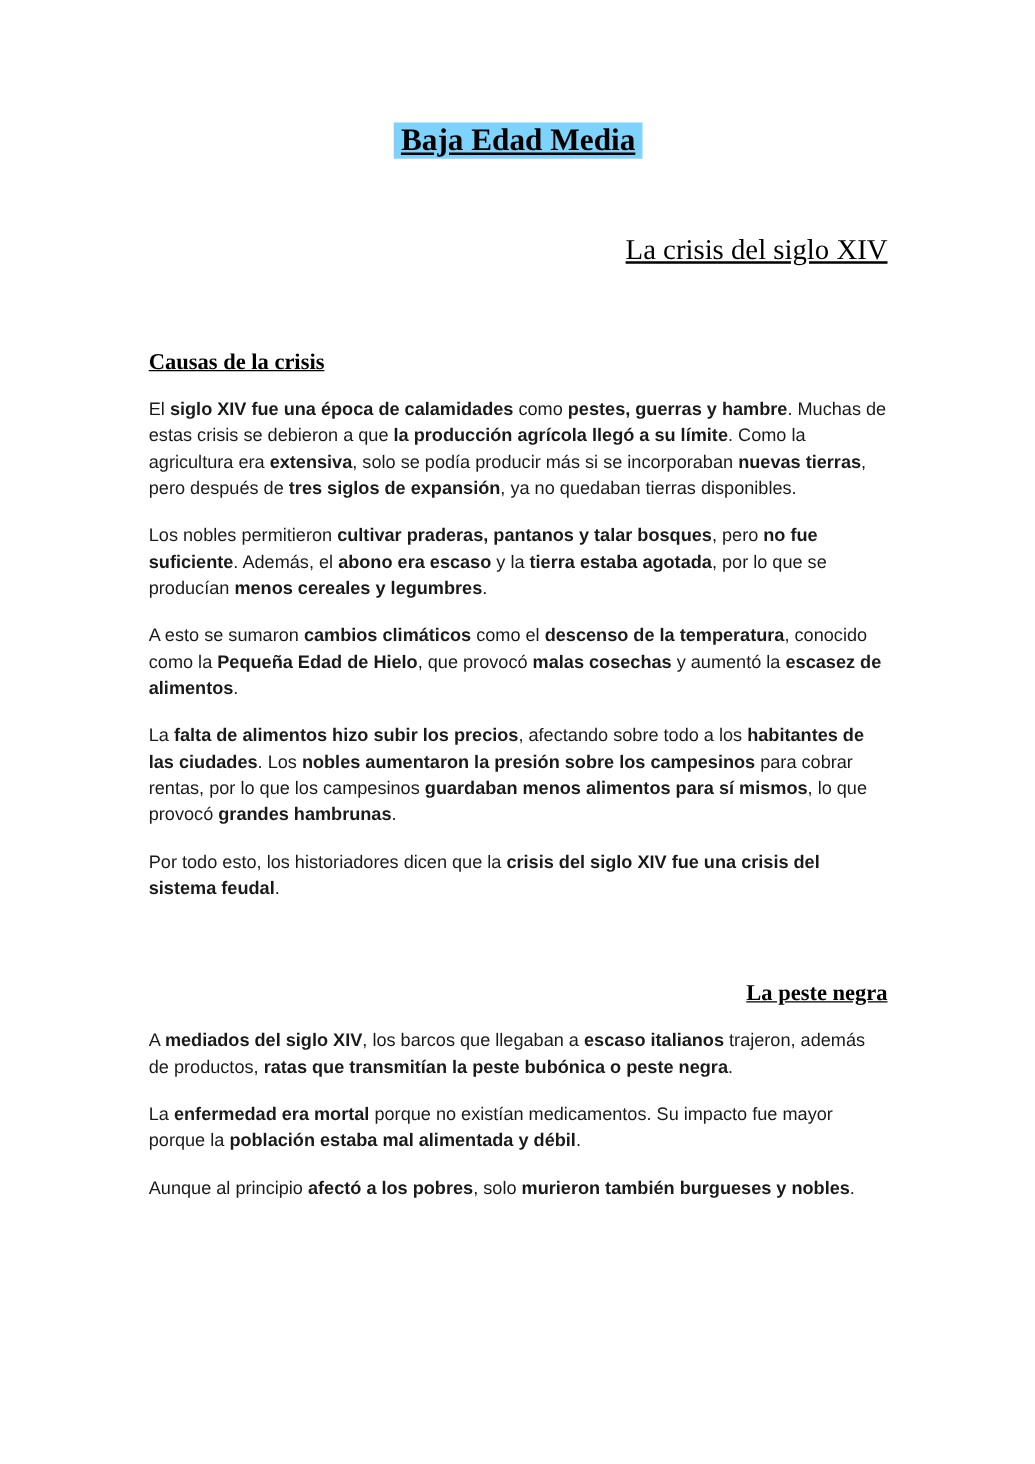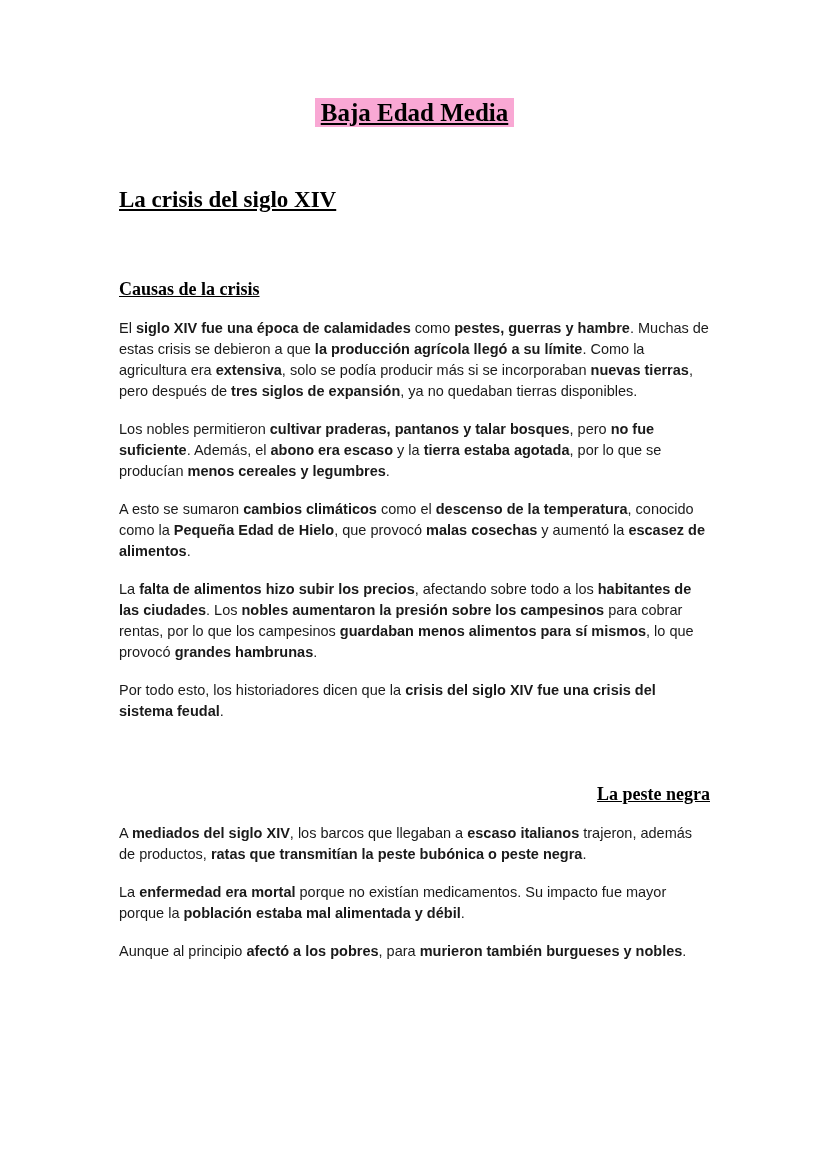--- a/index.html
+++ b/index.html
@@ -14,29 +14,29 @@
   }
   .doc-title {
     margin:0;
     text-align:center;
     font-family:"Liberation Serif", serif;
     font-size:25px;
     line-height:30px;
     font-weight:bold;
     color:#000000;
   }
-  .hl { background:#f9a8d4; padding:1px 6px; }
+  .hl { background:#7dd3fc; padding:1px 6px; }
   .u  { text-decoration:underline; }
   .section-title {
     margin:58px 0 0 0;
-    text-align:left;
+    text-align:right;
     font-family:"Liberation Serif", serif;
     font-size:23px;
     line-height:28px;
-    font-weight:bold;
+    font-weight:normal;
     color:#000000;
   }
   .sub-heading {
     margin:0;
     font-family:"Liberation Serif", serif;
     font-size:18px;
     line-height:24px;
     font-weight:bold;
     color:#000000;
   }
@@ -72,15 +72,15 @@
   <p class="body"><span>La </span><span class="b">falta de alimentos hizo subir los precios</span><span>, afectando sobre todo a los </span><span class="b">habitantes de las ciudades</span><span>. Los </span><span class="b">nobles aumentaron la presión sobre los campesinos</span><span> para cobrar rentas, por lo que los campesinos </span><span class="b">guardaban menos alimentos para sí mismos</span><span>, lo que provocó </span><span class="b">grandes hambrunas</span><span>.</span></p>
 
   <p class="body"><span>Por todo esto, los historiadores dicen que la </span><span class="b">crisis del siglo XIV fue una crisis del sistema feudal</span><span>.</span></p>
 
   <h3 class="sub-heading peste"><span class="u">La peste negra</span></h3>
 
   <p class="body"><span>A </span><span class="b">mediados del siglo XIV</span><span>, los barcos que llegaban a </span><span class="b">escaso italianos</span><span> trajeron, además de productos, </span><span class="b">ratas que transmitían la peste bubónica o peste negra</span><span>.</span></p>
 
   <p class="body"><span>La </span><span class="b">enfermedad era mortal</span><span> porque no existían medicamentos. Su impacto fue mayor porque la </span><span class="b">población estaba mal alimentada y débil</span><span>.</span></p>
 
-  <p class="body"><span>Aunque al principio </span><span class="b">afectó a los pobres</span><span>, para </span><span class="b">murieron también burgueses y nobles</span><span>.</span></p>
+  <p class="body"><span>Aunque al principio </span><span class="b">afectó a los pobres</span><span>, solo </span><span class="b">murieron también burgueses y nobles</span><span>.</span></p>
 
 </div>
 
 </body></html>

